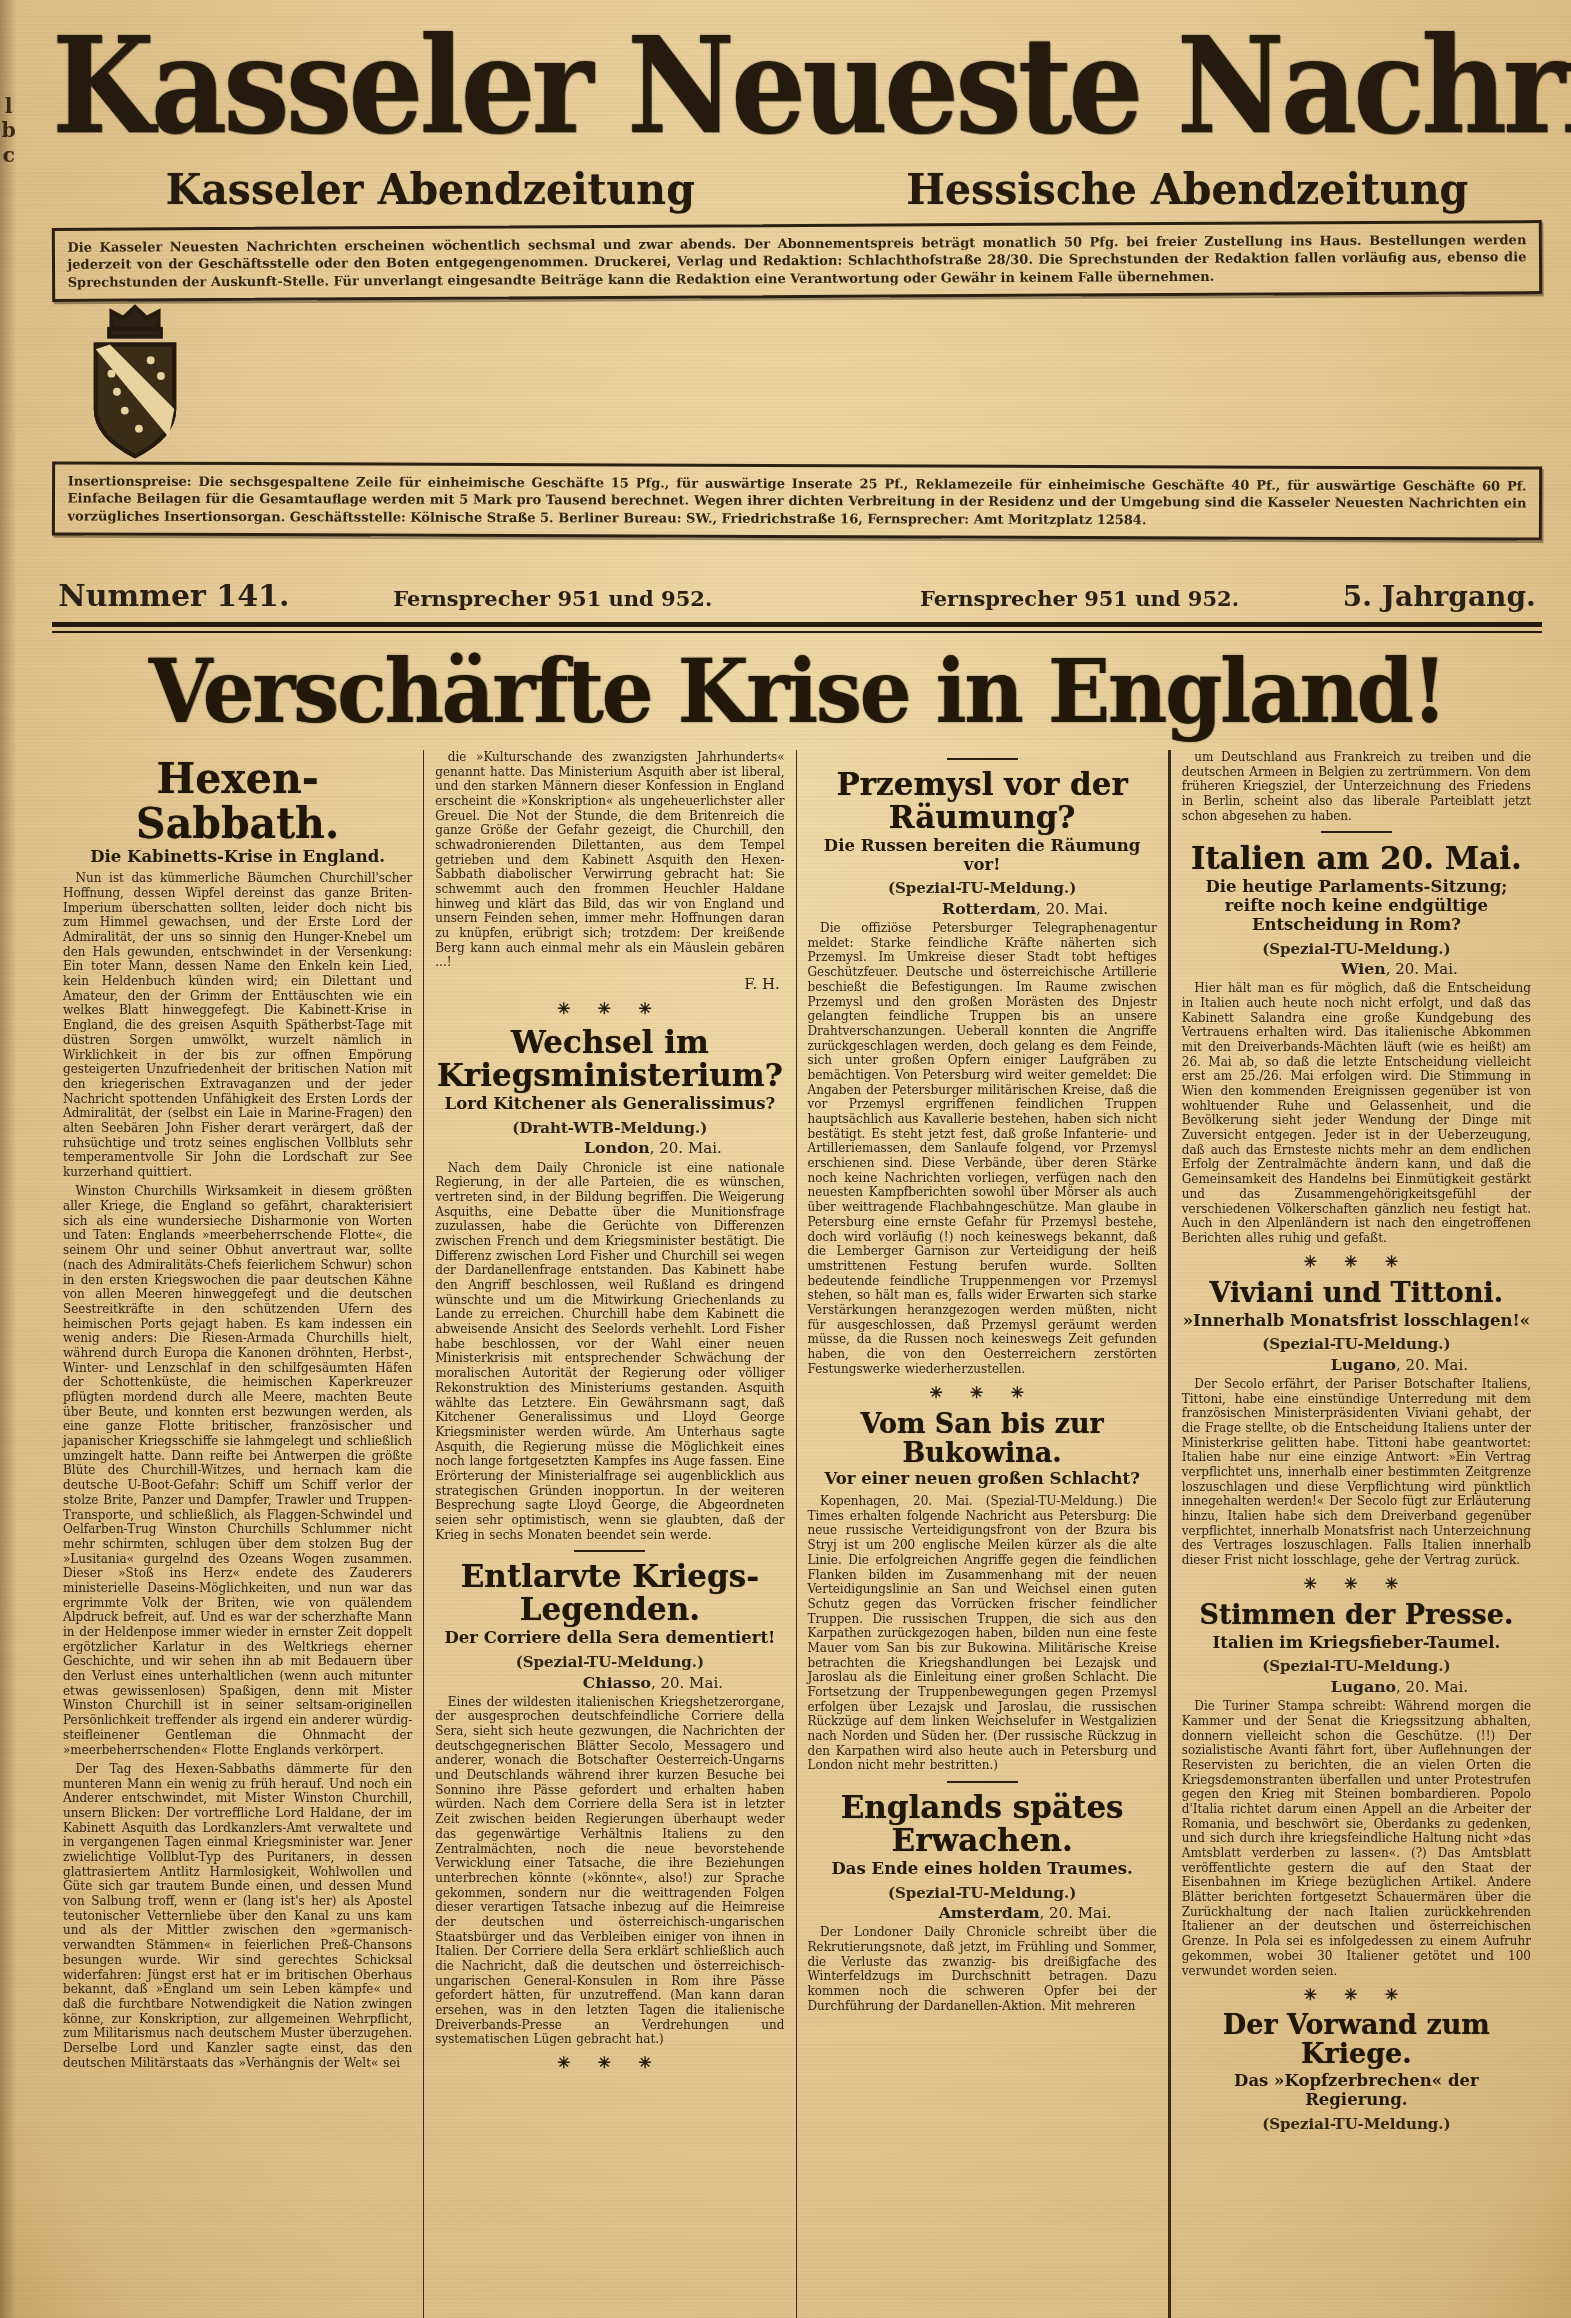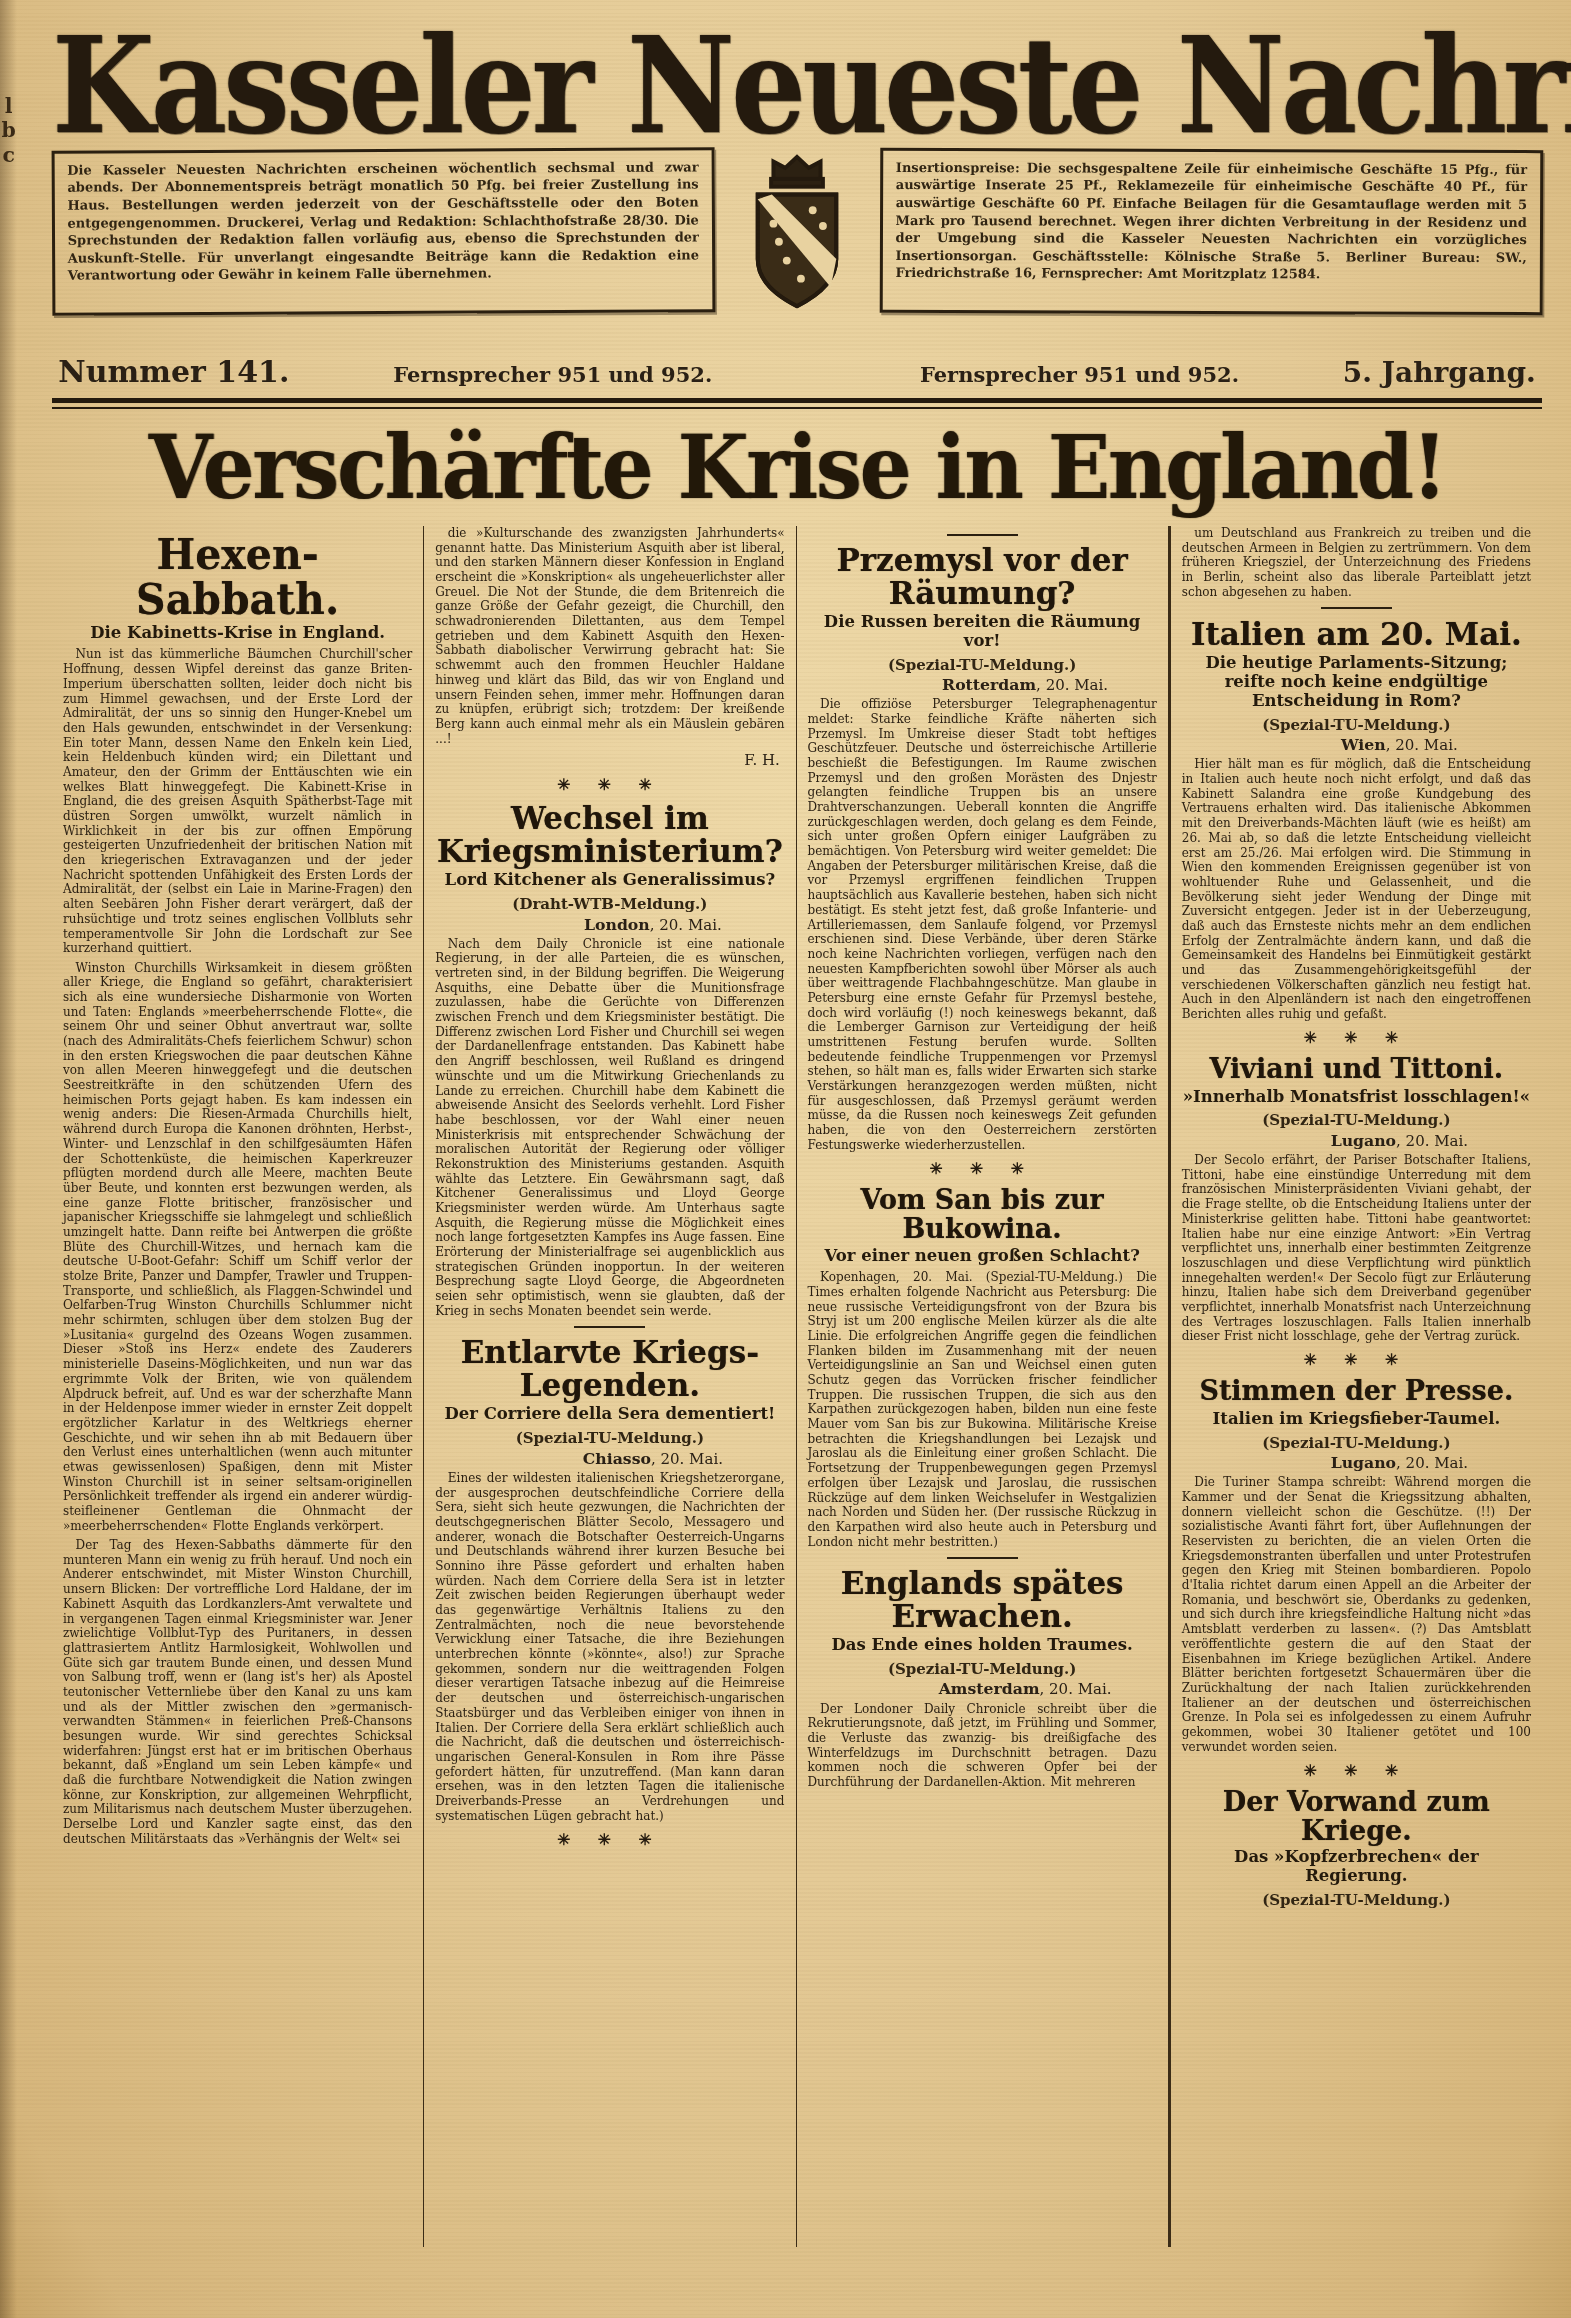--- a/index.html
+++ b/index.html
@@ -22,21 +22,21 @@
     font-size:118px;line-height:1.0;letter-spacing:-3.9px;white-space:nowrap;
     transform:scaleY(1.12);transform-origin:top center;
     text-shadow:0 0 1.6px rgba(30,20,8,.65), 0.8px 0.8px 0 rgba(30,20,8,.35);
   }
   .subrow{display:flex;margin-top:27px;align-items:flex-end;}
   .subrow .half{flex:1;}
   .subtitle{font-size:41px;font-weight:bold;letter-spacing:0px;color:#241a0e;
     text-shadow:0 0 0.8px rgba(30,20,8,.6);transform:scaleY(1.05);}
   .subtitle.l{text-align:center;padding-left:94px;}
   .subtitle.r{text-align:center;padding-right:47px;}
-  .boxesrow{display:flex;margin-top:11px;align-items:stretch;}
+  .boxesrow{display:flex;margin-top:11px;align-items:stretch;flex-direction:column;}
   .infobox{
     flex:1;border:3.9px solid #2a1f10;padding:7.9px 12.6px;
     font-size:13px;line-height:1.35;font-weight:bold;text-align:justify;color:#312513;
     box-shadow:1.6px 2.4px 0 rgba(40,28,10,.4);
     transform:rotate(-.3deg);
   }
   .infobox.r{transform:rotate(.2deg);}
   .crestwrap{width:165px;display:flex;align-items:center;justify-content:center;flex:0 0 165px;}
   .daterow{display:flex;align-items:baseline;margin-top:15.7px;padding:0 6.3px;}
   .daterow .num{font-size:30px;font-weight:bold;flex:0 0 auto;}
@@ -70,20 +70,29 @@
   .sig{text-align:right;font-size:15px;font-weight:normal;margin:0 4.7px 3.1px 0;}
 </style>
 </head>
 <body>
 
 <div class="page">
   <div class="edge">l b c</div>
 
   <h1 class="masthead">Kasseler Neueste Nachrichten</h1>
 
+  <div class="subrow">
+    <div class="half">
+        <div class="subtitle l">Kasseler Abendzeitung</div>
+      </div>
+    <div style="width:165px;flex:0 0 165px;"></div>
+    <div class="half">
+        <div class="subtitle r">Hessische Abendzeitung</div>
+      </div>
+  </div>
 
   <div class="boxesrow">
     <div class="infobox l">Die Kasseler Neuesten Nachrichten erscheinen wöchentlich sechsmal und zwar abends. Der Abonnementspreis beträgt monatlich 50 Pfg. bei freier Zustellung ins Haus. Bestellungen werden jederzeit von der Geschäftsstelle oder den Boten entgegengenommen. Druckerei, Verlag und Redaktion: Schlachthofstraße 28/30. Die Sprechstunden der Redaktion fallen vorläufig aus, ebenso die Sprechstunden der Auskunft-Stelle. Für unverlangt eingesandte Beiträge kann die Redaktion eine Verantwortung oder Gewähr in keinem Falle übernehmen.</div>
     <div class="crestwrap">
       <svg width="118" height="165" viewBox="0 0 150 210" aria-hidden="true">
         <g fill="none" stroke="#241a0e" stroke-width="5">
 
           <path d="M45 38 L45 16 L60 24 L75 10 L90 24 L105 16 L105 38 Z" fill="#2c2112"></path>
           <rect x="42" y="38" width="66" height="10" fill="#2c2112"></rect>
 

